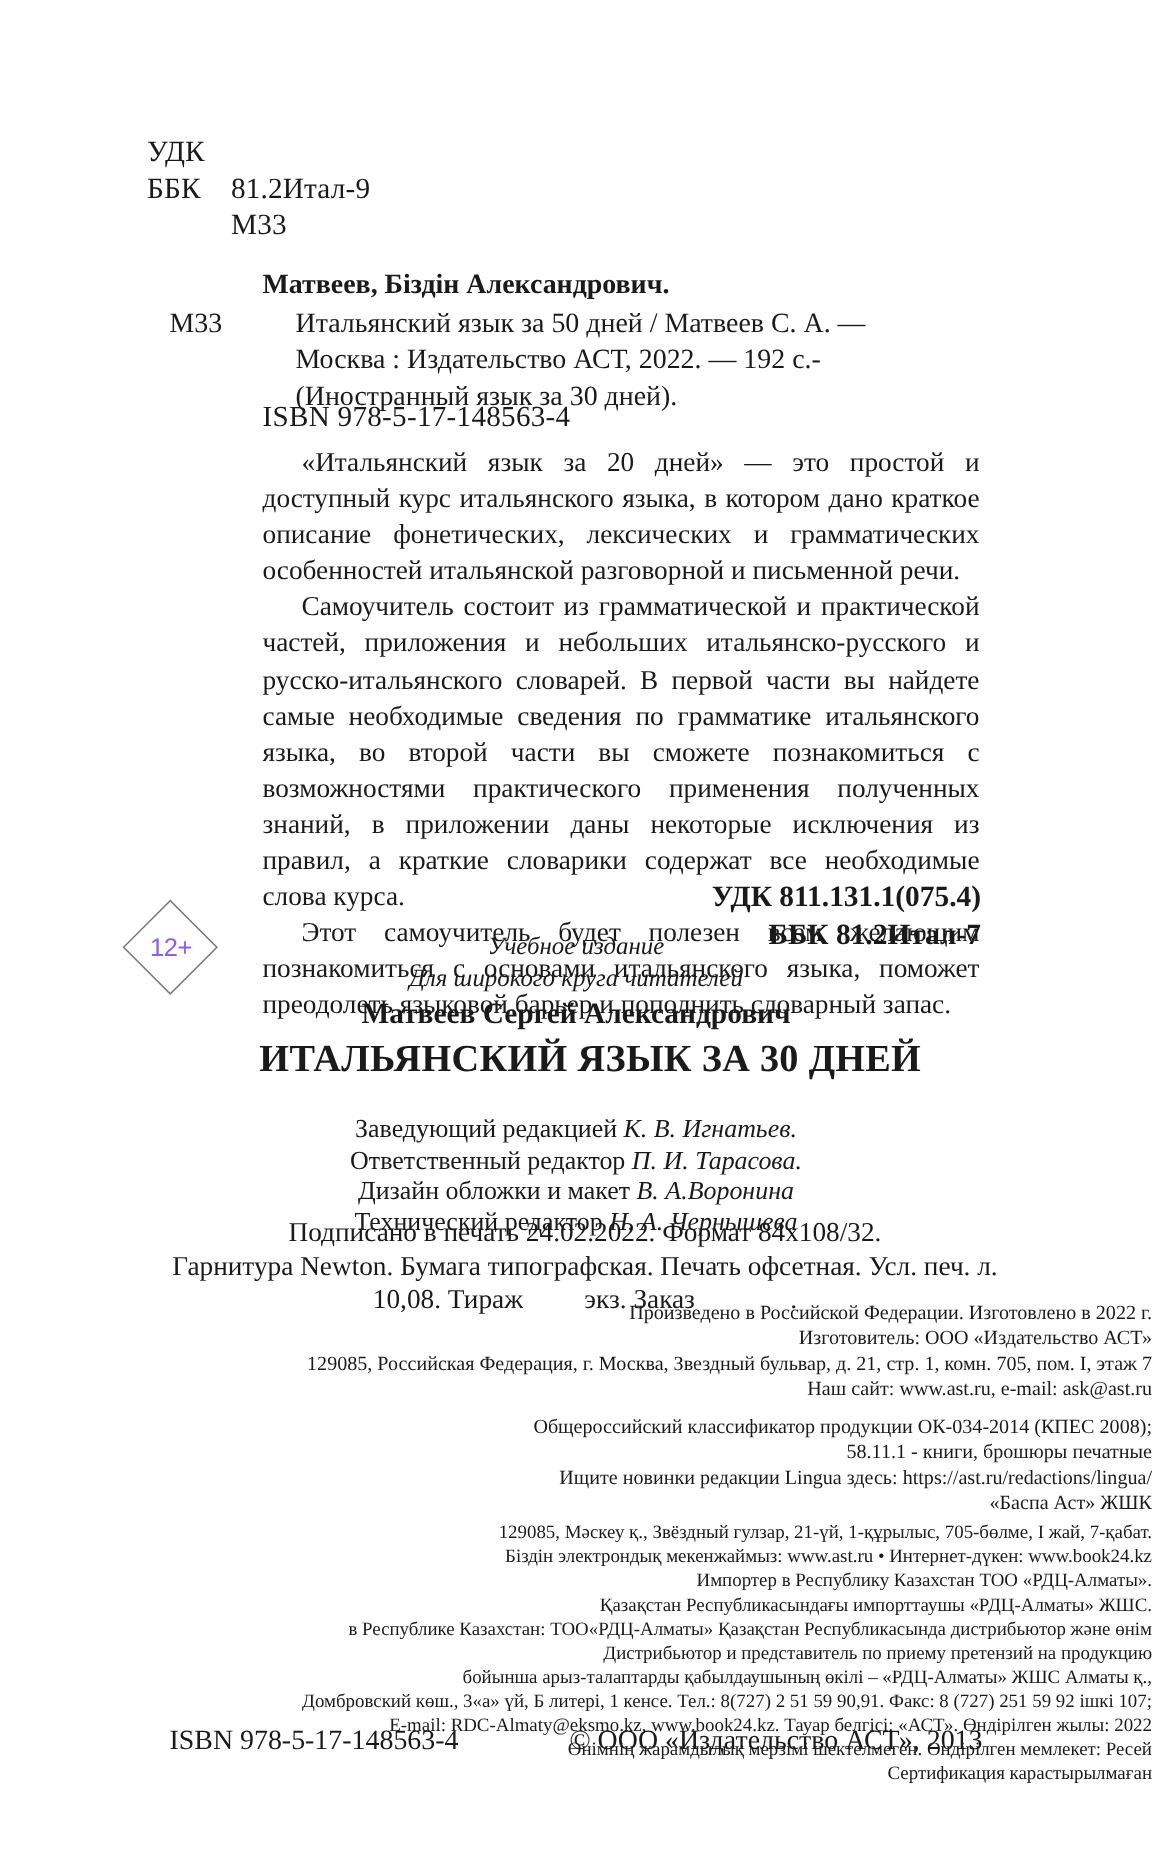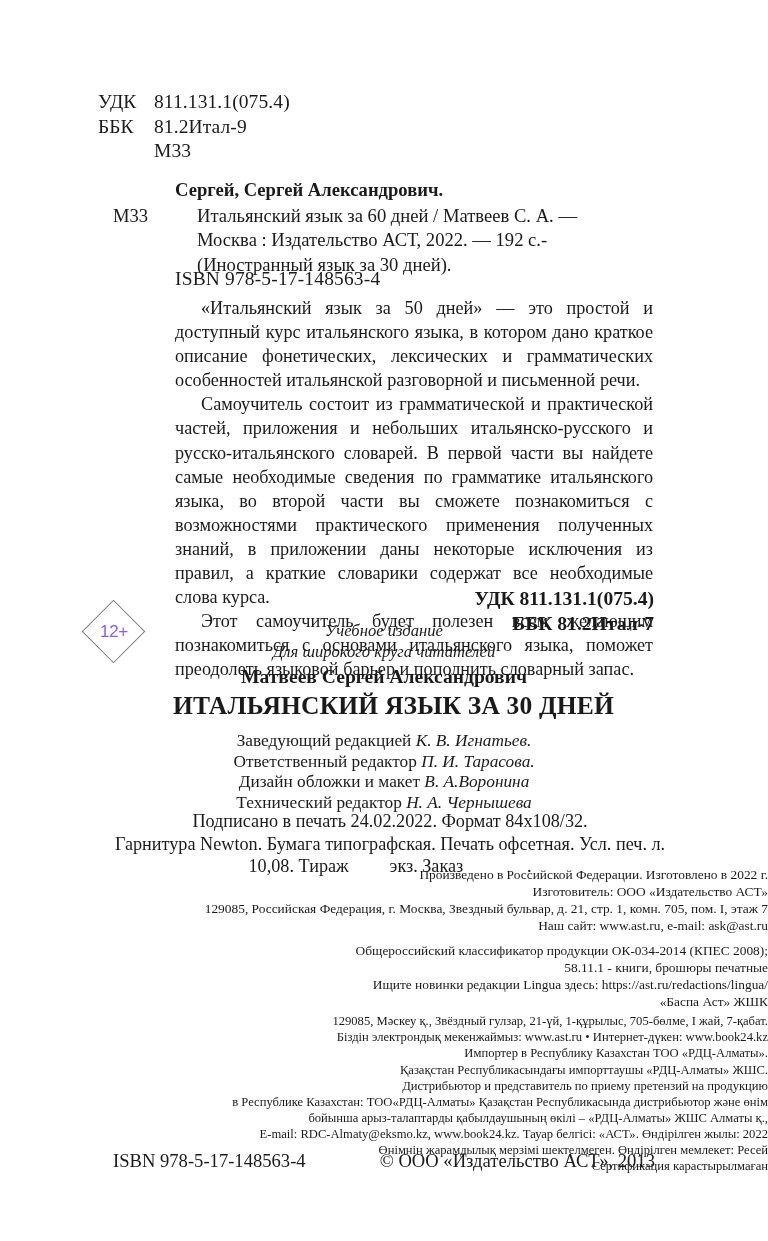--- a/index.html
+++ b/index.html
@@ -162,21 +162,21 @@
   }
   .book-title {
     font-weight: bold;
     font-size: 25.5px;
     line-height: 31px;
     letter-spacing: .2px;
     margin-top: 1px;
     padding-left: 19px;
   }
   .staff {
-    margin-top: 10px;
+    margin-top: 22px;
     font-size: 17.3px;
     line-height: 20.6px;
   }
   .staff .nm { font-style: italic; }
 
   
   .print-specs {
     position: absolute;
     left: 12px;
     right: 0;
@@ -213,48 +213,47 @@
   }
 </style>
 </head>
 <body>
 
 <div class="page">
 
   <div class="class-block">
     <div class="class-row">
       <span class="class-label">УДК</span>
-      <span class="class-value">811.131.1(075.4)</span>
     </div>
     <div class="class-row">
       <span class="class-label">ББК</span>
       <span class="class-value">81.2Итал-9</span>
     </div>
     <div class="class-row indent">
       <span class="class-label"></span>
       <span class="class-value">М33</span>
     </div>
   </div>
 
   <div class="bib">
-    <div class="bib-author">Сергей, Сергей Александрович.</div>
+    <div class="bib-author">Матвеев, Біздін Александрович.</div>
     <div class="bib-body">
       <span class="bib-code">М33</span>
       <div class="bib-text">
-        <div>Итальянский язык за 60 дней / Матвеев С. А. —</div>
+        <div>Итальянский язык за 50 дней / Матвеев С. А. —</div>
         <div>Москва : Издательство АСТ, 2022. — 192 с.-</div>
         <div class="lastline">(Иностранный язык за 30 дней).</div>
       </div>
     </div>
   </div>
 
   <div class="isbn-line">ISBN 978-5-17-148563-4</div>
 
   <div class="annotation">
-    <p>«Итальянский язык за 50 дней» — это простой и доступный курс итальянского языка, в котором дано краткое описание фонетических, лексических и грамматических особенностей итальянской разговорной и письменной речи.</p>
+    <p>«Итальянский язык за 20 дней» — это простой и доступный курс итальянского языка, в котором дано краткое описание фонетических, лексических и грамматических особенностей итальянской разговорной и письменной речи.</p>
     <p>Самоучитель состоит из грамматической и практической частей, приложения и небольших итальянско-русского и русско-итальянского словарей. В первой части вы найдете самые необходимые сведения по грамматике итальянского языка, во второй части вы сможете познакомиться с возможностями практического применения полученных знаний, в приложении даны некоторые исключения из правил, а краткие словарики содержат все необходимые слова курса.</p>
     <p>Этот самоучитель будет полезен всем желающим познакомиться с основами итальянского языка, поможет преодолеть языковой барьер и пополнить словарный запас.</p>
   </div>
 
   <div class="class-right">
     <div>УДК 811.131.1(075.4)</div>
     <div>ББК 81.2Итал-7</div>
   </div>
 
   <div class="age-badge">
@@ -301,23 +300,24 @@
     <div class="gap-sm"></div>
     <div class="f13">Общероссийский классификатор продукции ОК-034-2014 (КПЕС 2008);</div>
     <div class="f13">58.11.1 - книги, брошюры печатные</div>
     <div class="f13">Ищите новинки редакции Lingua здесь: https://ast.ru/redactions/lingua/</div>
     <div class="f13">«Баспа Аст» ЖШК</div>
     <div class="gap-xs"></div>
     <div class="f12">129085, Мәскеу қ., Звёздный гулзар, 21-үй, 1-құрылыс, 705-бөлме, I жай, 7-қабат.</div>
     <div class="f12">Біздін электрондық мекенжаймыз: www.ast.ru • Интернет-дүкен: www.book24.kz</div>
     <div class="f12">Импортер в Республику Казахстан ТОО «РДЦ-Алматы».</div>
     <div class="f12">Қазақстан Республикасындағы импорттаушы «РДЦ-Алматы» ЖШС.</div>
+    <div class="f12">в Республике Казахстан: ТОО«РДЦ-Алматы» Қазақстан Республикасында дистрибьютор және өнім</div>
     <div class="f12">Дистрибьютор и представитель по приему претензий на продукцию</div>
-    <div class="f12">в Республике Казахстан: ТОО«РДЦ-Алматы» Қазақстан Республикасында дистрибьютор және өнім</div>
     <div class="f12">бойынша арыз-талаптарды қабылдаушының өкілі – «РДЦ-Алматы» ЖШС Алматы қ.,</div>
+    <div class="f12">Домбровский көш., 3«а» үй, Б литері, 1 кенсе. Тел.: 8(727) 2 51 59 90,91. Факс: 8 (727) 251 59 92 ішкі 107;</div>
     <div class="f12">E-mail: RDC-Almaty@eksmo.kz, www.book24.kz. Тауар белгісі: «АСТ». Өндірілген жылы: 2022</div>
     <div class="f12">Өнімнің жарамдылық мерзімі шектелмеген. Өндірілген мемлекет: Ресей</div>
     <div class="f12">Сертификация карастырылмаған</div>
   </div>
 
   <div class="footer">
     <div>ISBN 978-5-17-148563-4</div>
     <div>© ООО «Издательство АСТ», 2013</div>
   </div>
 

